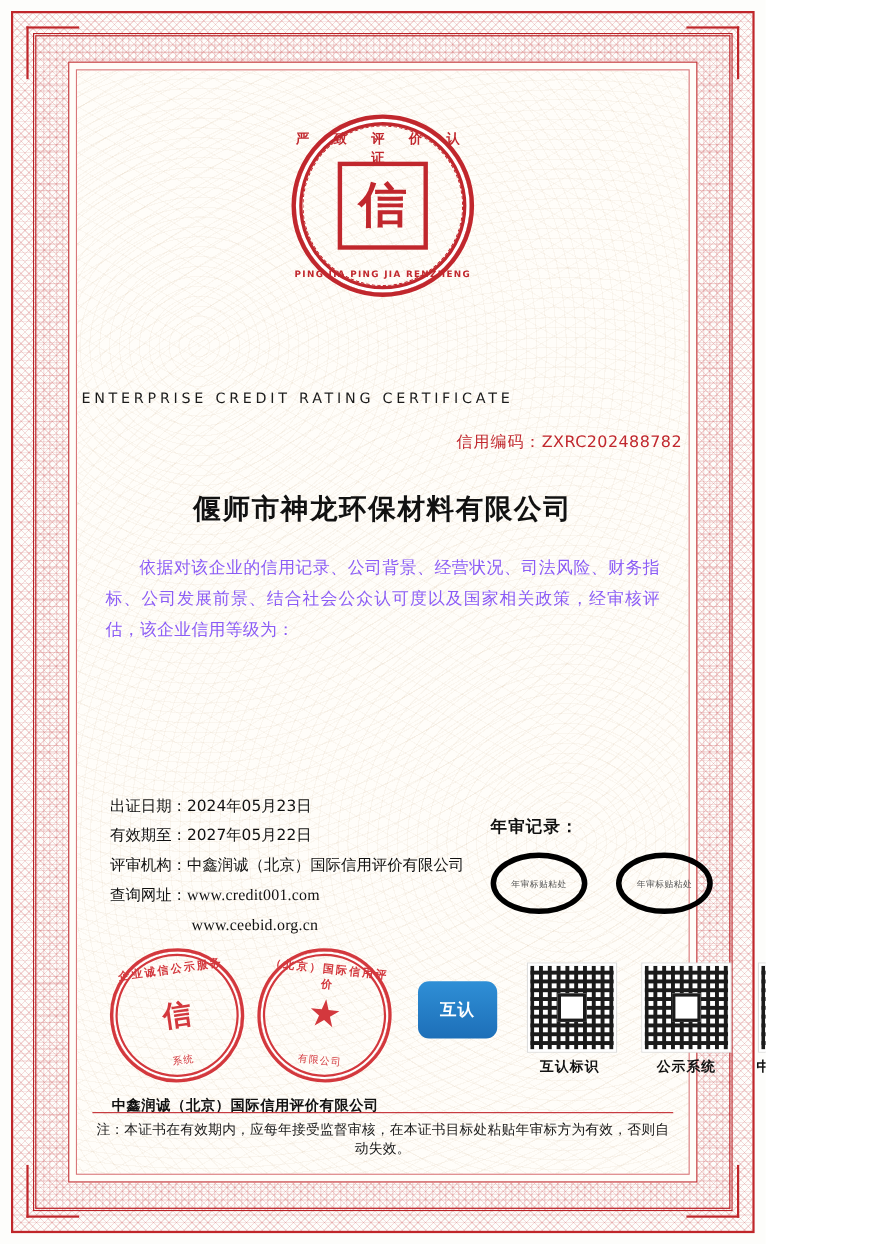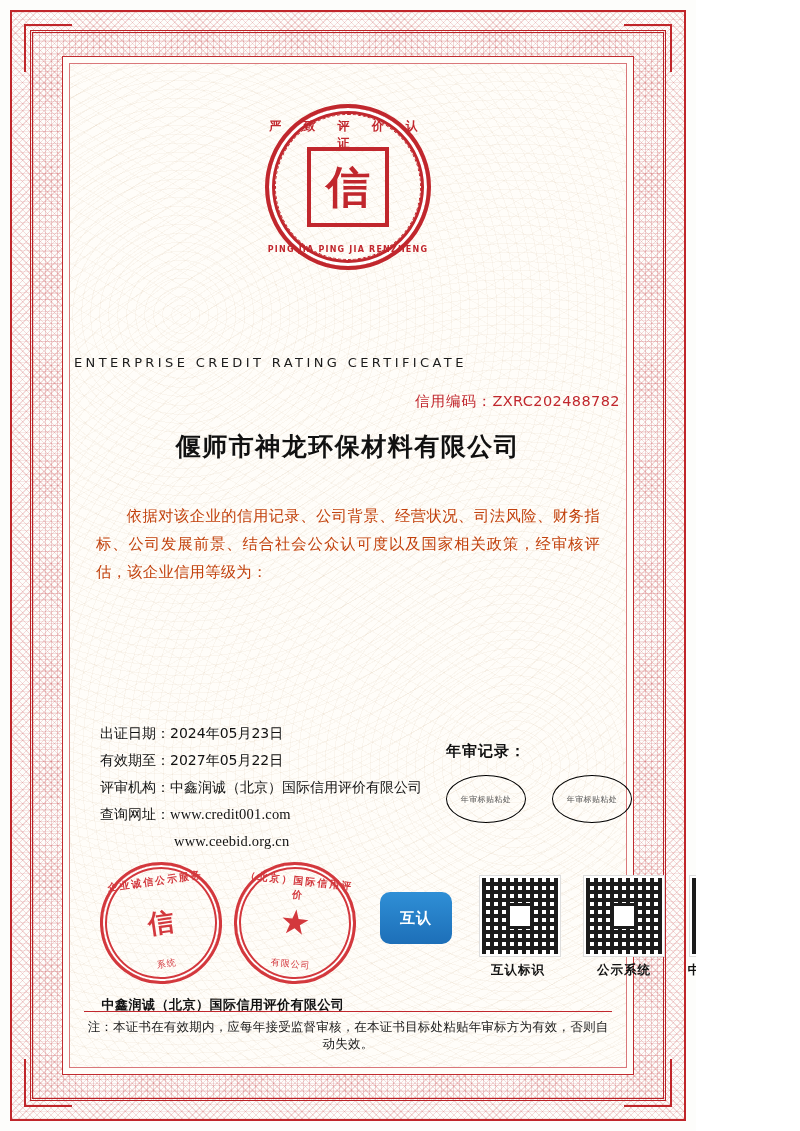--- a/index.html
+++ b/index.html
@@ -169,21 +169,21 @@
     right: 2px;
     font-family: "DejaVu Sans", sans-serif;
     font-size: 14.5px;
     color: #c1272d;
     letter-spacing: 0.4px;
   }
   .cert-no .label { letter-spacing: 1px; }
 
   .company-name {
     position: absolute;
-    top: 360px;
+    top: 376px;
     left: 0; right: 0;
     text-align: center;
     font-family: "DejaVu Sans", sans-serif;
     font-weight: bold;
     font-size: 25px;
     letter-spacing: 1.5px;
     color: #111;
   }
   .usci {
     position: absolute;
@@ -197,21 +197,21 @@
   }
 
   .body-text {
     position: absolute;
     top: 432px;
     left: 22px;
     right: 22px;
     font-family: "DejaVu Sans", sans-serif;
     font-size: 15.3px;
     line-height: 28px;
-    color: #c2410c;
+    color: #8b5cf6;
     text-align: justify;
     text-indent: 2em;
     letter-spacing: 0.3px;
   }
 
   .grade {
     position: absolute;
     top: 530px;
     left: 0; right: 0;
     text-align: center;
@@ -266,21 +266,21 @@
     letter-spacing: 1px;
   }
   .annual .circles {
     margin-top: 14px;
     display: flex;
     gap: 26px;
   }
   .annual .circle {
     width: 78px;
     height: 46px;
-    border: 1px solid #000000;
+    border: 5px solid #000000;
     border-radius: 50%;
     display: flex;
     align-items: center;
     justify-content: center;
     font-size: 8px;
     color: #555;
     letter-spacing: 0.4px;
   }
 
   

